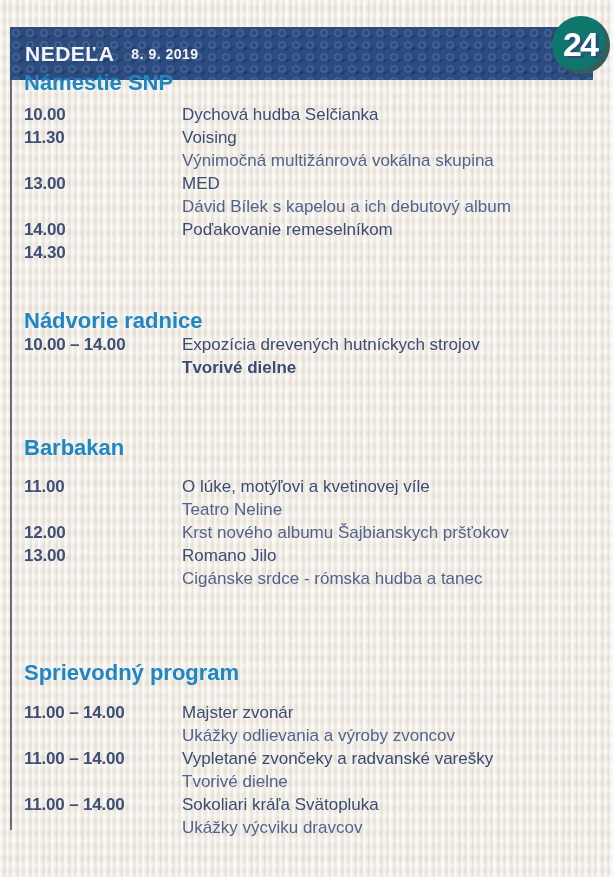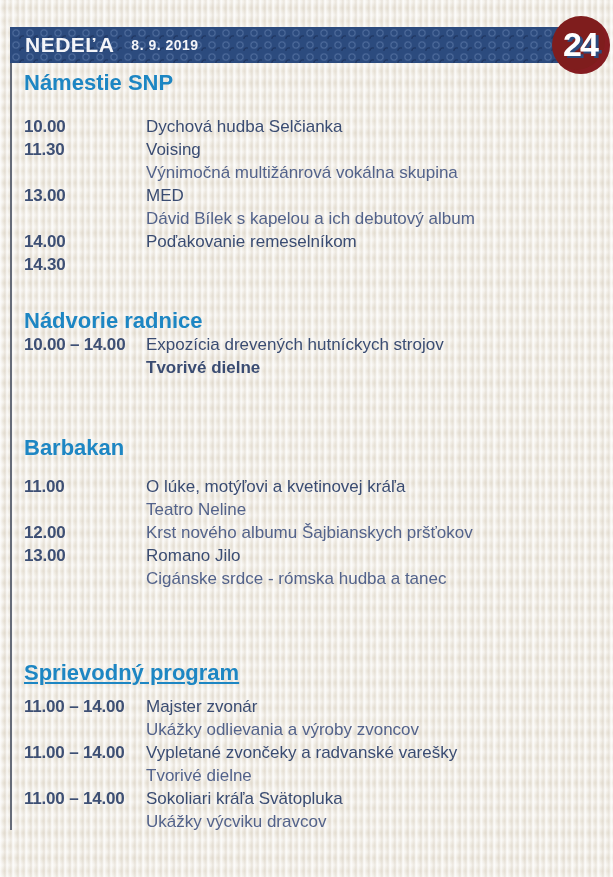--- a/index.html
+++ b/index.html
@@ -14,51 +14,51 @@
         rgba(214,205,190,0.3) 11px, rgba(255,255,255,0.8) 13px),
       repeating-linear-gradient(0deg,
         rgba(255,255,255,0.5) 0px, rgba(232,226,214,0.4) 6px,
         rgba(255,255,255,0.55) 12px, rgba(226,219,206,0.45) 19px, rgba(255,255,255,0.5) 25px);
   }
   .left-rule{
     position:absolute;left:10px;top:28px;width:2px;height:802px;
     background:#4d5666;opacity:.85;
   }
   .header-bar{
-    position:absolute;left:10px;top:27px;width:583px;height:36px;
+    position:absolute;left:10px;top:27px;width:583px;height:53px;
     background-color:#2c4b7e;
     background-image:
       radial-gradient(circle at 6px 6px, rgba(160,185,225,0.0) 2px, rgba(160,185,225,0.28) 3px, rgba(160,185,225,0.0) 4.5px),
       radial-gradient(circle at 13px 12px, rgba(20,35,70,0.0) 2px, rgba(20,35,70,0.55) 3px, rgba(20,35,70,0.0) 4.5px);
     background-size:14px 12px, 14px 12px;
     display:flex;align-items:center;
     color:#f3f4f8;
   }
   .header-bar .day{font-size:21px;font-weight:bold;letter-spacing:.5px;margin-left:15px;}
   .header-bar .date{font-size:14px;font-weight:bold;letter-spacing:.5px;margin-left:17px;}
   .logo{
     position:absolute;left:552px;top:16px;width:58px;height:58px;border-radius:50%;
-    background:#7f1d1d;
+    background:#0f766e;
     box-shadow:inset -5px -4px 0 rgba(150,30,45,0.28);
     display:flex;align-items:center;justify-content:center;
   }
   .logo span{
     color:#ffffff;font-size:34px;font-weight:bold;letter-spacing:-2px;
     text-shadow:3px 2px 0 #2c4b7e;
     transform:translate(-1px,-1px);
   }
   .section{position:absolute;left:24px;width:575px;}
   .section-title{
     font-size:22px;font-weight:bold;color:#1d86c3;line-height:24px;
   }
-  .s0 .section-title{margin-bottom:20px;}
+  .s0 .section-title{margin-bottom:8px;}
   .s1 .section-title{}
   .s2 .section-title{margin-bottom:15px;}
-  .s3 .section-title{margin-bottom:10px;text-decoration:underline;}
-  .row{display:flex;align-items:flex-start;}
+  .s3 .section-title{margin-bottom:16px;}
+  .row{display:flex;align-items:flex-start;gap:36px;}
   .time{
     flex:0 0 122px;font-size:17px;font-weight:bold;color:#3d4f74;
     line-height:23px;letter-spacing:-0.2px;white-space:nowrap;
   }
   .evbody{flex:1;}
   .evtitle{font-size:17px;font-weight:normal;color:#3a4c72;line-height:23px;}
   .evsub{font-size:17px;font-weight:normal;color:#53638b;line-height:23px;}
   .evsub.bold{font-weight:bold;color:#3a4c72;}
 </style>
 </head>
@@ -117,21 +117,21 @@
       <div class="evsub bold">Tvorivé dielne</div>
     </div>
   </div>
 </div>
 
 <div class="section s2" style="top:436px">
   <div class="section-title">Barbakan</div>
   <div class="row">
     <div class="time">11.00</div>
     <div class="evbody">
-      <div class="evtitle">O lúke, motýľovi a kvetinovej kráľa</div>
+      <div class="evtitle">O lúke, motýľovi a kvetinovej víle</div>
       <div class="evsub">Teatro Neline</div>
     </div>
   </div>
   <div class="row">
     <div class="time">12.00</div>
     <div class="evbody">
       <div class="evsub">Krst nového albumu Šajbianskych pršťokov</div>
     </div>
   </div>
   <div class="row">

